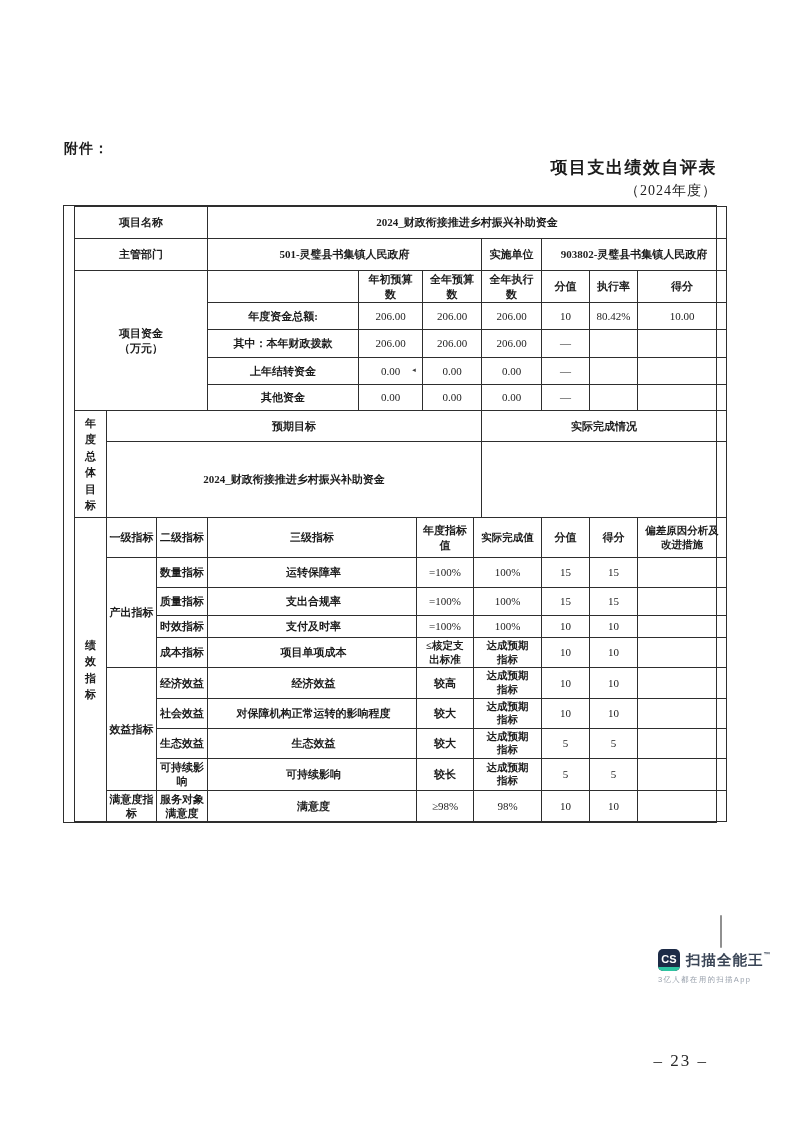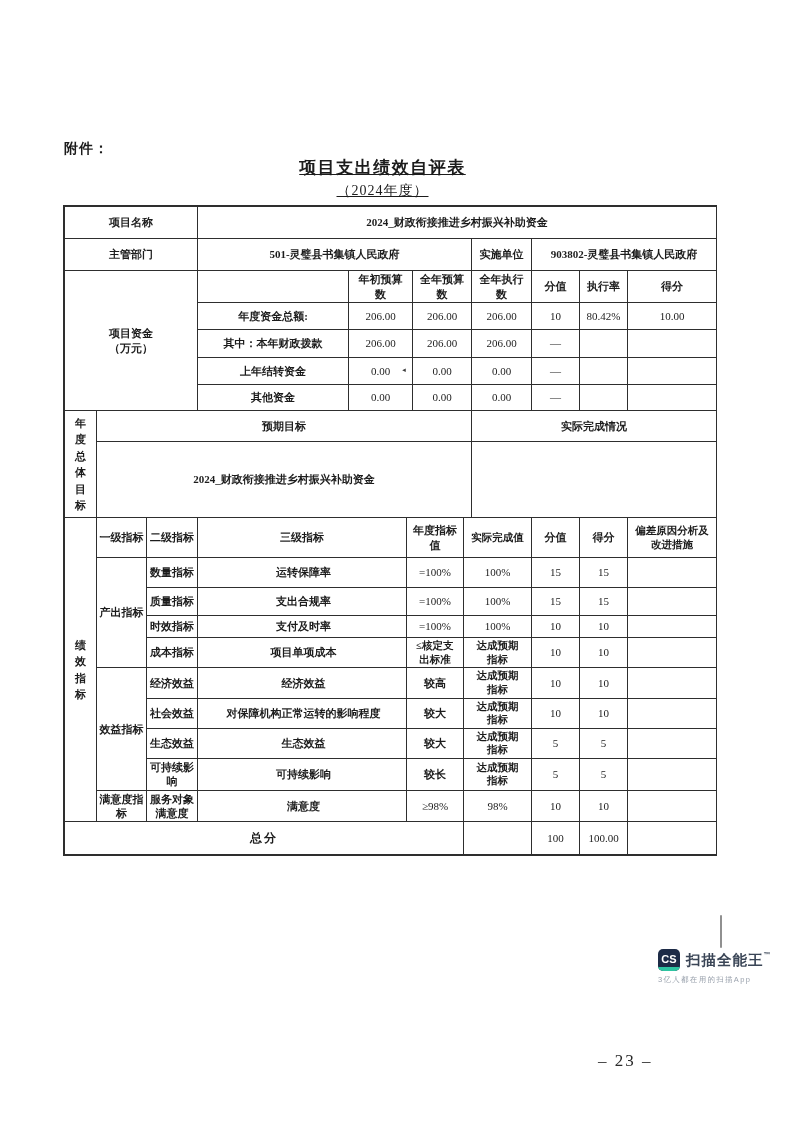--- a/index.html
+++ b/index.html
@@ -3,40 +3,40 @@
 <meta charset="utf-8">
 <style>
   html,body{margin:0;padding:0;}
   body{
     width:793px;height:1122px;position:relative;background:#ffffff;
     font-family:"Liberation Serif","DejaVu Serif",serif;color:#1c1c1c;
     overflow:hidden;
   }
   .abs{position:absolute;}
   .attachment{left:64px;top:140px;font-size:14px;font-weight:600;letter-spacing:1px;}
-  .title-wrap{left:0;top:156px;width:717px;text-align:center;padding-left:48px;box-sizing:border-box;text-decoration:underline;}
+  .title-wrap{left:0;top:156px;width:717px;text-align:right;padding-left:48px;box-sizing:border-box;}
   .doc-title{font-size:17px;font-weight:700;letter-spacing:1.5px;}
   .doc-subtitle{font-size:14px;margin-top:3px;letter-spacing:1px;}
 
-  .tbl-wrap{left:63px;top:205px;width:654px;border:1px solid #2e2e2e;box-sizing:border-box;background:#fff;}
+  .tbl-wrap{left:63px;top:205px;width:654px;border:1px solid #2e2e2e;box-sizing:border-box;background:#fff;padding-left:10px;}
   table{border-collapse:collapse;table-layout:fixed;width:100%;}
   table + table{margin-top:-1px;}
   td{border:1px solid #2e2e2e;font-size:11px;line-height:1.3;padding:1px 2px;
      text-align:center;vertical-align:middle;overflow:hidden;}
   .b{font-weight:600;}
   .l{text-align:center;padding-left:5px;}
   .pre{white-space:pre-line;}
   .num{font-weight:400;margin-left:32px;}
   .small{font-size:10.5px;}
   .side{font-size:11px;line-height:1.5;font-weight:600;}
   .total-label{font-size:12px;font-weight:700;letter-spacing:2px;}
   .mark{position:absolute;right:5px;top:50%;transform:translateY(-50%);font-size:6px;color:#3a3a3a;}
   .rel{position:relative;}
 
-  .page-number{left:598px;top:1051px;width:110px;text-align:left;font-size:17px;letter-spacing:2px;color:#2a2a2a;}
+  .page-number{left:598px;top:1051px;width:110px;text-align:right;font-size:17px;letter-spacing:2px;color:#2a2a2a;}
 
   .ink-line{left:720px;top:915px;width:2px;height:33px;background:#909090;border-radius:1px;}
 
   .wm{left:658px;top:949px;width:120px;font-family:"Liberation Sans","DejaVu Sans",sans-serif;}
   .wm-row{display:flex;align-items:center;}
   .cs-logo{width:22px;height:22px;border-radius:5px;background:#1d2b47;position:relative;
            display:flex;align-items:center;justify-content:center;overflow:hidden;flex:0 0 22px;}
   .cs-logo span{color:#ffffff;font-size:11px;font-weight:700;letter-spacing:0;position:relative;top:-1px;}
   .cs-logo::after{content:"";position:absolute;left:0;right:0;bottom:0;height:4px;background:#2ec5a2;
                   border-radius:0 0 5px 5px;}
@@ -284,38 +284,20 @@
       <td class="b l">满意度</td>
       <td class="num">≥98%</td>
       <td class="num">98%</td>
       <td class="num">10</td>
       <td class="num">10</td>
       <td></td>
     </tr>
   </tbody>
     </table>
 
-  <table>
-    <colgroup>
-        <col style="width:399px">
-        <col style="width:68px">
-        <col style="width:48px">
-        <col style="width:48px">
-        <col style="width:89px">
-      </colgroup>
-    <tbody>
-        <tr style="height:33px">
-      <td class="total-label">总分</td>
-      <td></td>
-      <td class="num">100</td>
-      <td class="num">100.00</td>
-      <td></td>
-    </tr>
-  </tbody>
-    </table>
 </div>
 
 <div class="abs ink-line"></div>
 
 <div class="abs wm">
   <div class="wm-row">
     <div class="cs-logo">
         <span>CS</span>
       </div>
     <div class="wm-brand"><span>扫描全能王</span><span class="wm-tm">™</span></div>

